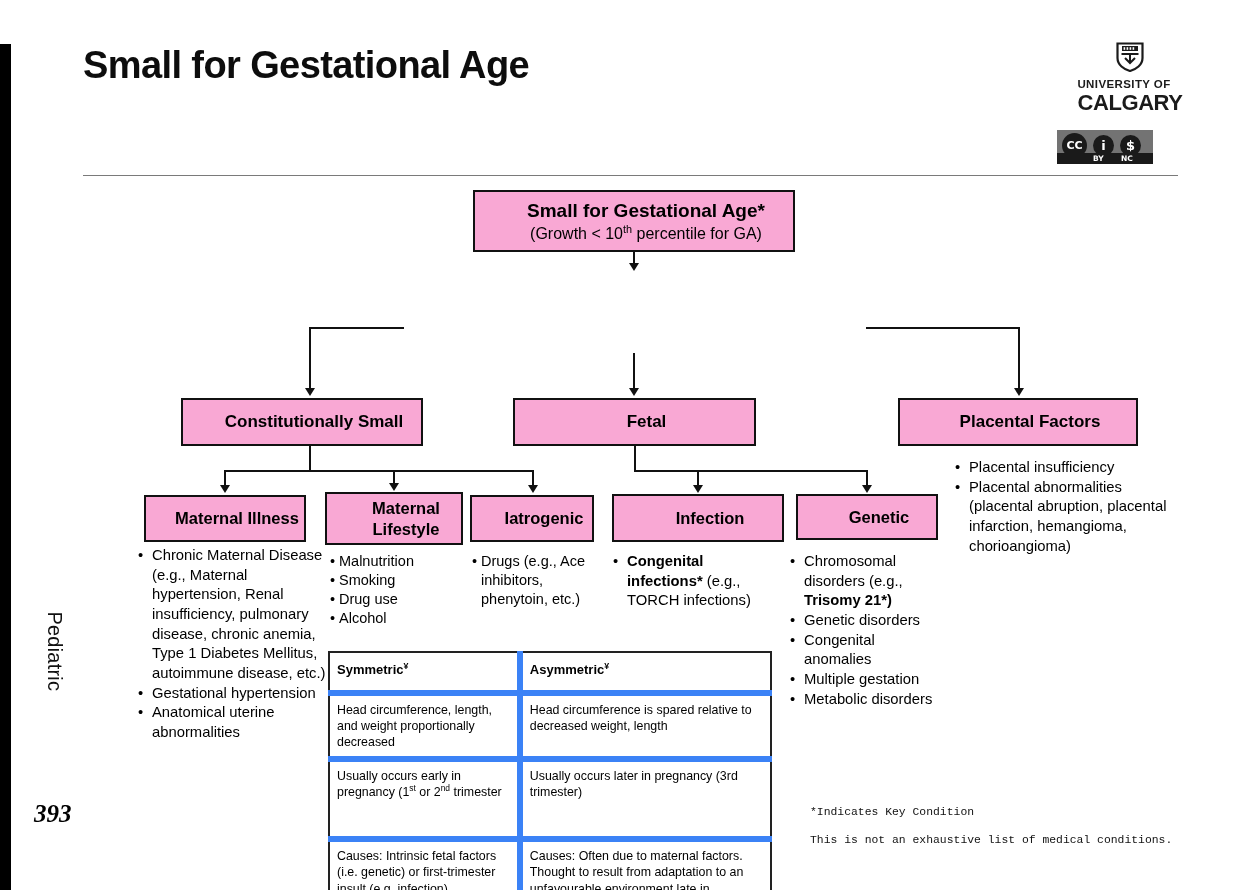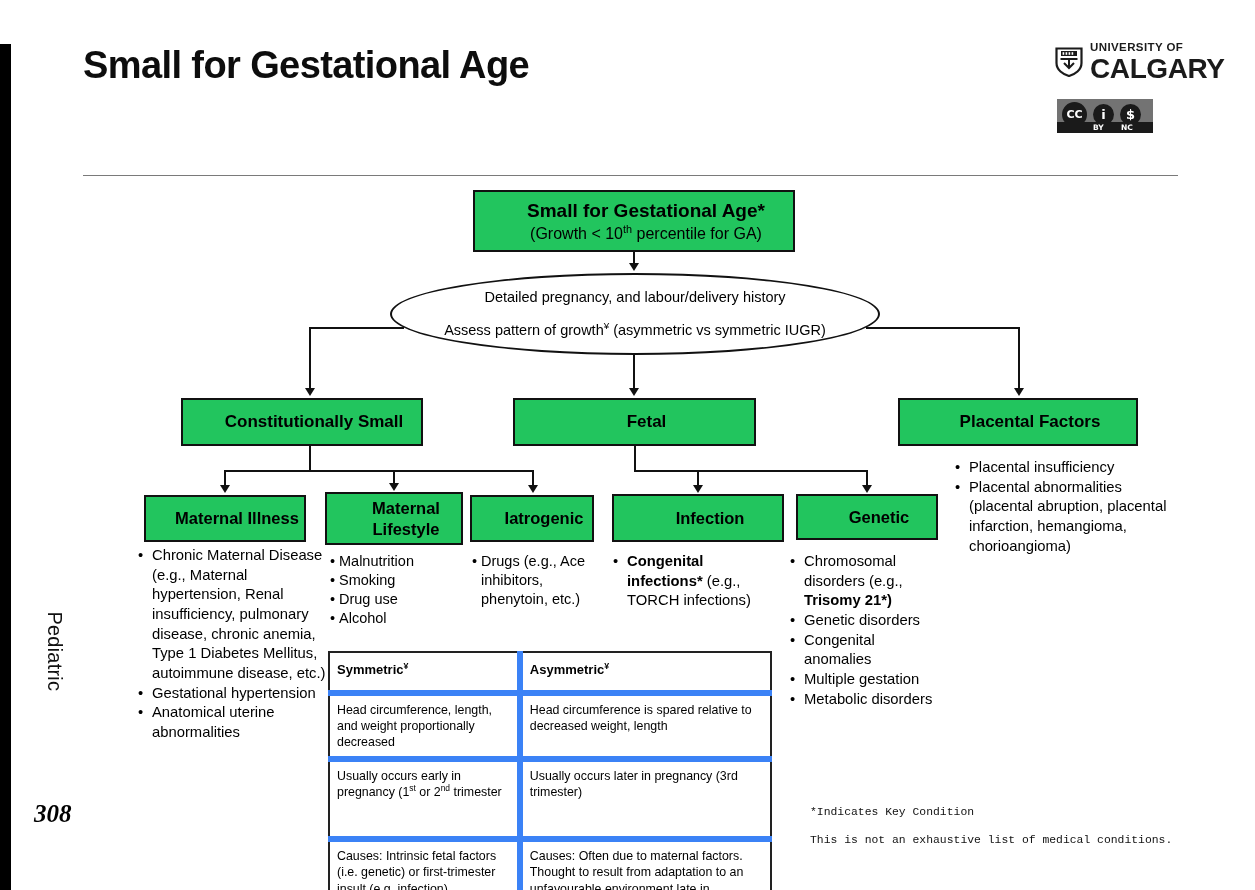--- a/index.html
+++ b/index.html
@@ -76,32 +76,33 @@
   .logo-wrap {
     position: absolute;
     left: 1055px;
     top: 42px;
     width: 150px;
   }
   .uofc-row {
     display: flex;
     align-items: center;
     gap: 7px;
+    flex-direction: column;
   }
   .uofc-shield { width: 28px; height: 30px; flex: none; }
   .uofc-words { line-height: 1; }
   .uofc-small {
     font-size: 11.5px;
     font-weight: 700;
     letter-spacing: 0.4px;
     color: #1b1b1b;
     display: block;
   }
   .uofc-big {
-    font-size: 28px;
+    font-size: 22px;
     font-weight: 700;
     letter-spacing: -0.4px;
     color: #1b1b1b;
     display: block;
     margin-top: 1px;
   }
   .cc-badge {
     margin-top: 16px;
     margin-left: 2px;
     width: 96px;
@@ -135,21 +136,21 @@
     font-family: "DejaVu Sans", sans-serif;
     position: absolute;
   }
   .cc-strip .by { left: 36px; }
   .cc-strip .nc { left: 64px; }
 
   
   .node {
     position: absolute;
     border: 2px solid #111;
-    background: #22c55e;
+    background: #f9a8d4;
     box-sizing: border-box;
     display: flex;
     flex-direction: column;
     align-items: center;
     justify-content: center;
     text-align: center;
     line-height: 1.22;
     padding-left: 24px;
   }
   .node .l1 { font-weight: 700; }
@@ -270,21 +271,21 @@
   .foot1 { left: 810px; top: 806px; }
   .foot2 { left: 810px; top: 834px; }
 </style>
 </head>
 <body>
 
 <div id="slide">
 
   <div class="left-rail"></div>
   <div class="vertical-label">Pediatric</div>
-  <div class="page-number">308</div>
+  <div class="page-number">393</div>
 
   <div class="slide-title">Small for Gestational Age</div>
   <div class="divider"></div>
 
   <div class="logo-wrap">
     <div class="uofc-row">
       <svg class="uofc-shield" viewBox="0 0 28 30">
         <path d="M1.5 1.5 H26.5 V16 C26.5 23 20 27.5 14 29 C8 27.5 1.5 23 1.5 16 Z" fill="none" stroke="#1b1b1b" stroke-width="2.2"></path>
         <rect x="6" y="4" width="16" height="5" fill="#1b1b1b"></rect>
         <rect x="7.6" y="5.2" width="1.6" height="2.6" fill="#fff"></rect>
@@ -314,24 +315,20 @@
   </div>
 
   <div class="node node-root">
     <div class="l1">Small for Gestational Age*</div>
     <div class="l2"><span>(Growth &lt; 10</span><sup>th</sup><span> percentile for GA)</span></div>
   </div>
 
   <div class="ln v" style="left:633px; top:252px; height:14px;"></div>
   <div class="arrow" style="left:629px; top:263px;"></div>
 
-  <div class="ellipse">
-    <div class="e1">Detailed pregnancy, and labour/delivery history</div>
-    <div><span>Assess pattern of growth</span><sup>¥</sup><span> (asymmetric vs symmetric IUGR)</span></div>
-  </div>
 
   <div class="ln v" style="left:633px; top:353px; height:36px;"></div>
   <div class="arrow" style="left:629px; top:388px;"></div>
 
   <div class="ln h" style="left:309px; top:327px; width:95px;"></div>
   <div class="ln v" style="left:309px; top:327px; height:62px;"></div>
   <div class="arrow" style="left:305px; top:388px;"></div>
 
   <div class="ln h" style="left:866px; top:327px; width:153px;"></div>
   <div class="ln v" style="left:1018px; top:327px; height:62px;"></div>

